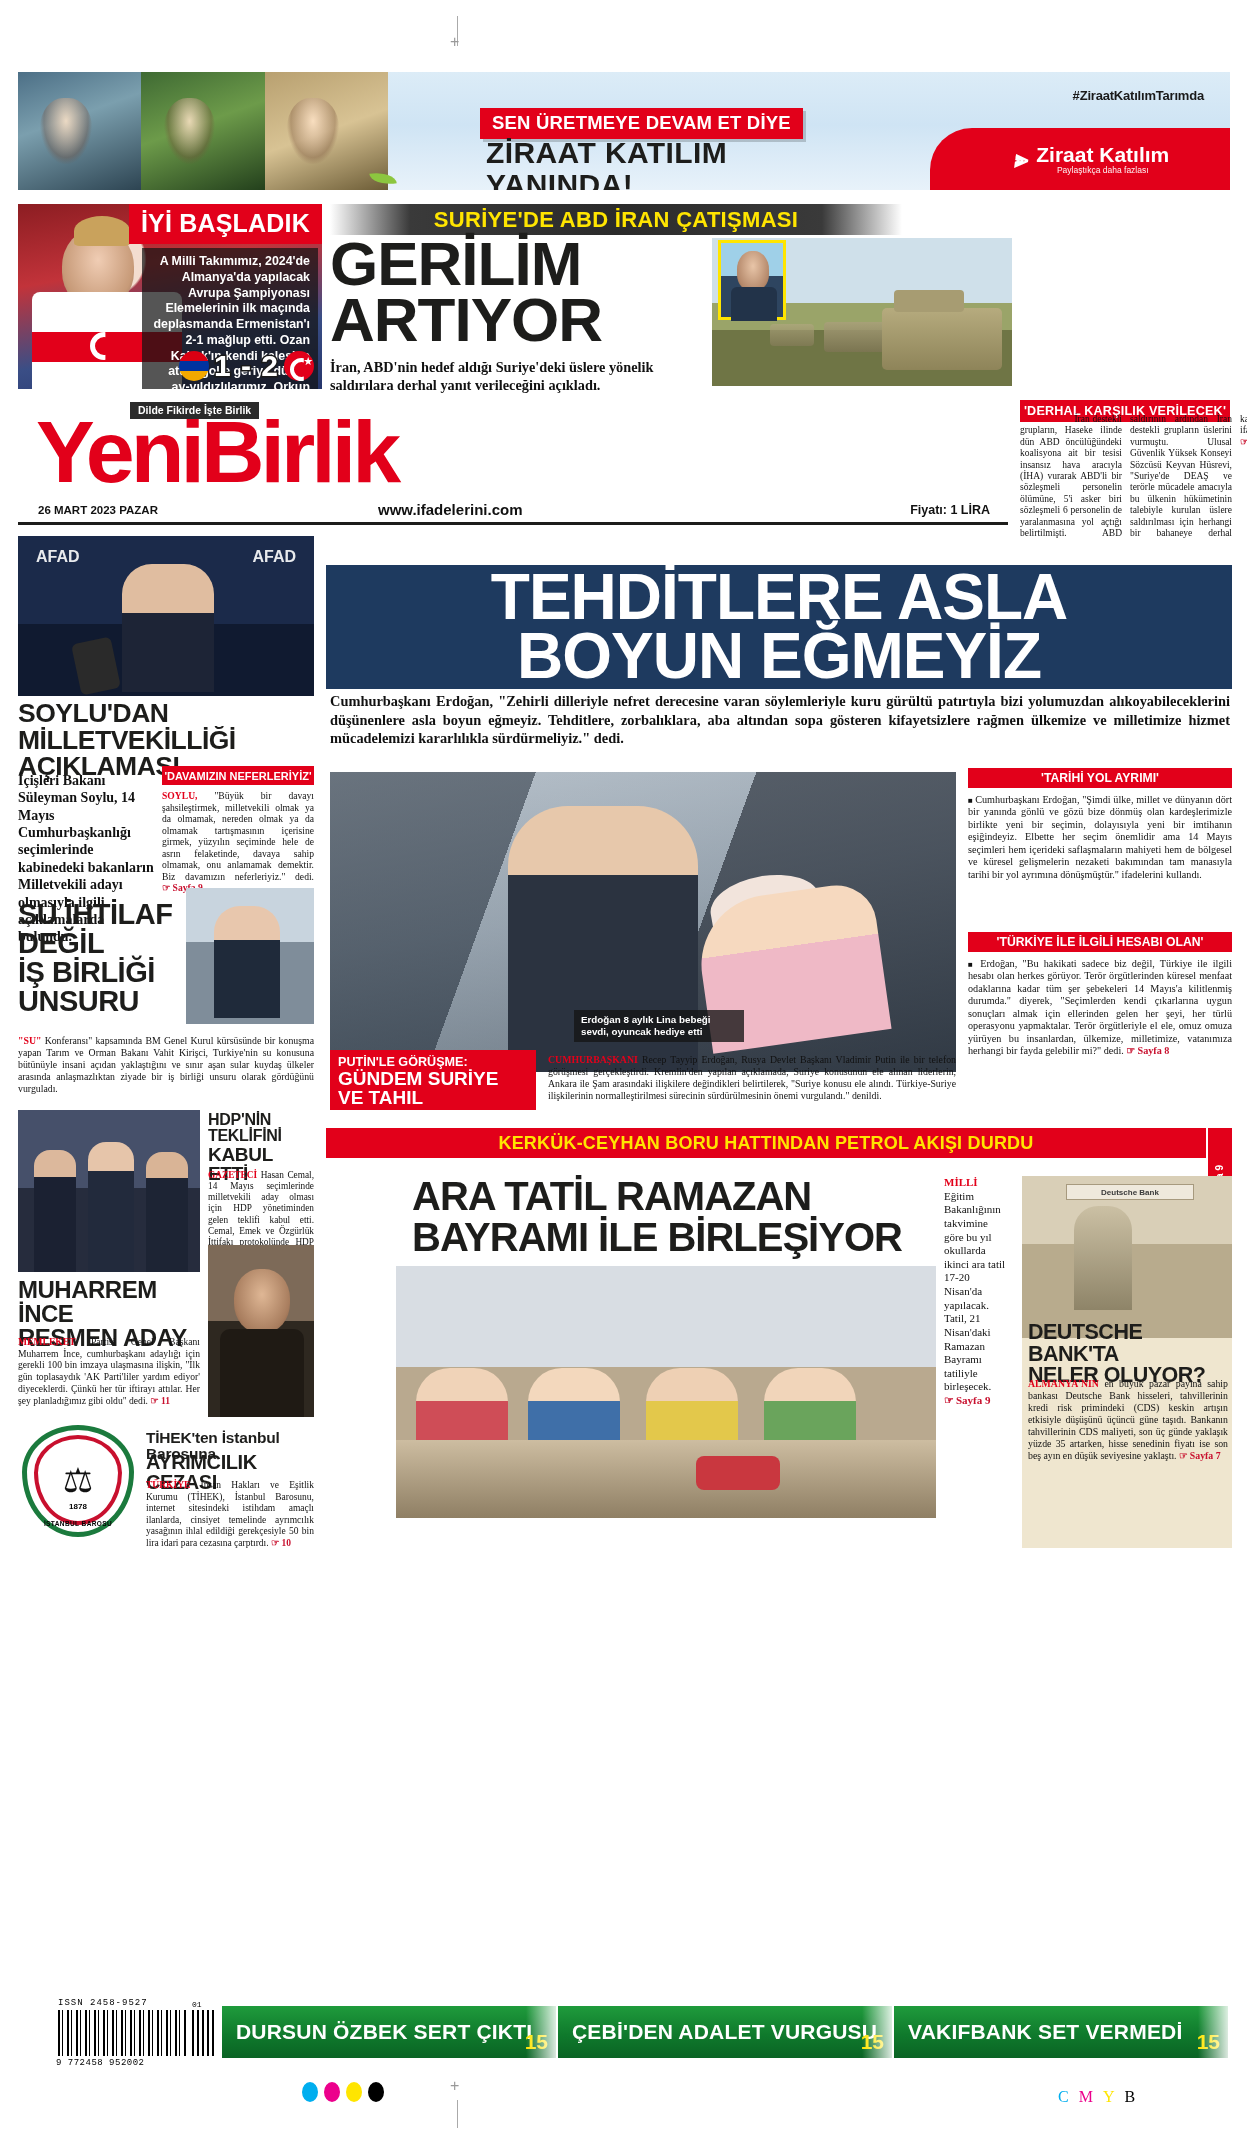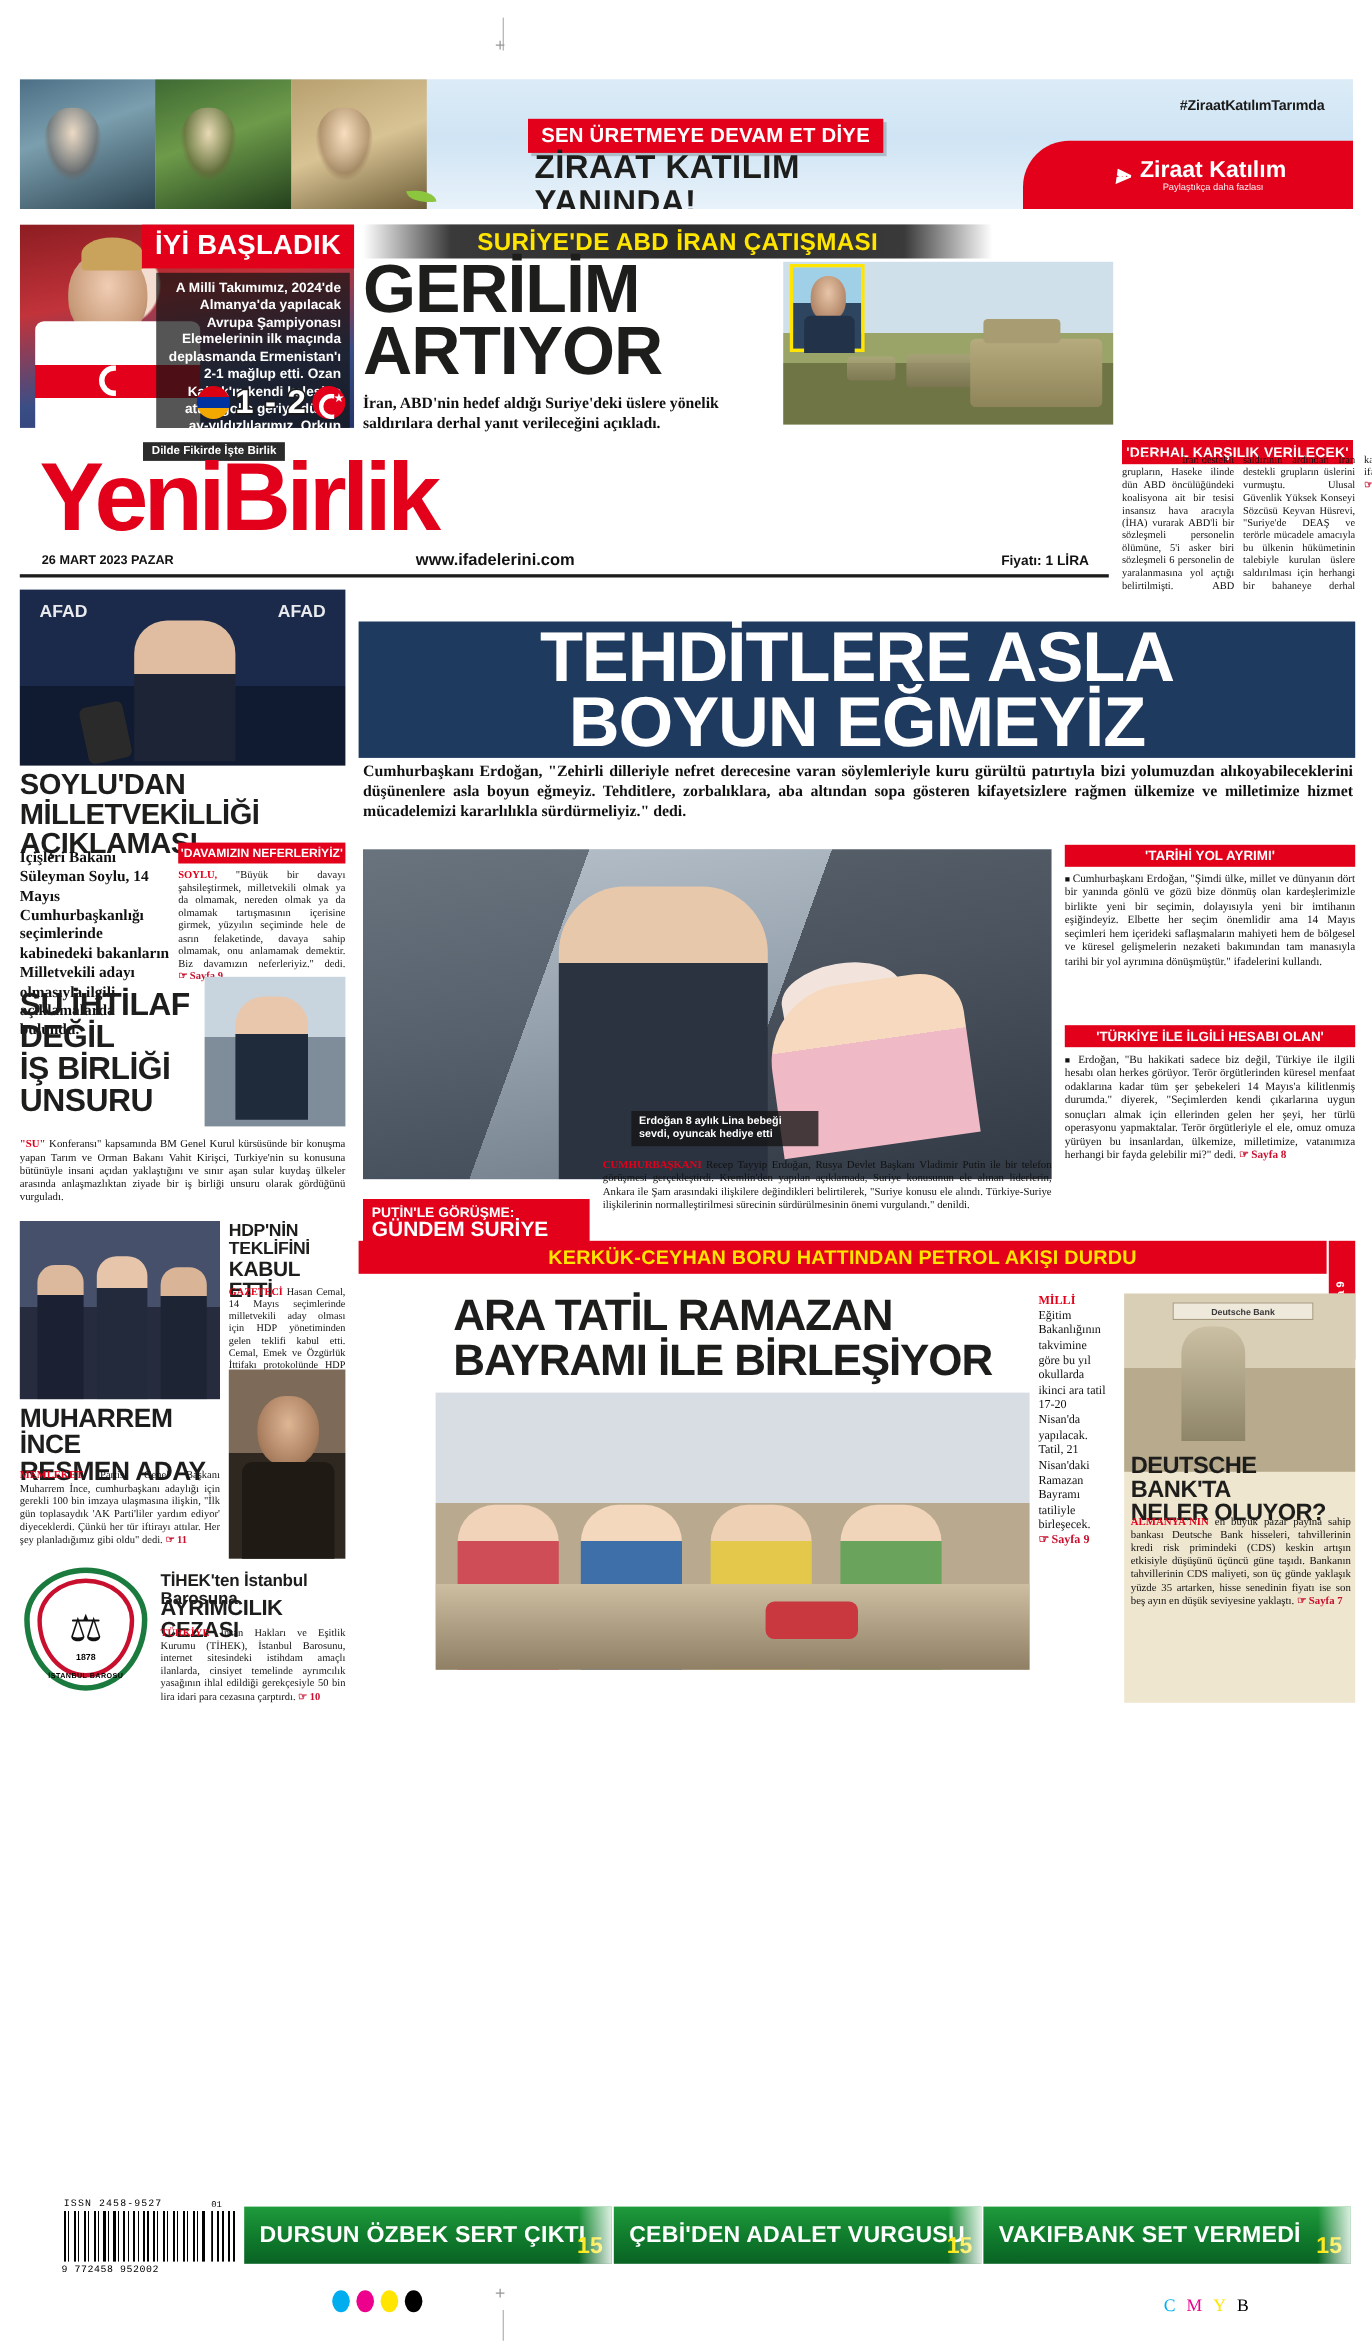--- a/index.html
+++ b/index.html
@@ -352,21 +352,21 @@
     position:absolute; left: 380px; top: 104px; width: 110px; height: 58px;
     background:#f2e4dc; border-radius: 50% 50% 30% 30%; transform: rotate(-10deg);
   }
   .erdogan-cap {
     position:absolute; left: 574px; top: 1010px; width: 170px;
     background: rgba(20,20,20,.78); color:#fff; padding: 4px 7px;
     font-size: 9.8px; line-height: 1.25; font-weight: 700;
   }
   .putin-box {
     position:absolute; left: 330px; top: 1050px; width: 206px; height: 60px;
-    background: #e2001a; color:#fff; padding: 5px 8px; margin-top: 40px;
+    background: #e2001a; color:#fff; padding: 5px 8px;
   }
   .putin-box .l1 { font-size: 12.6px; font-weight: 800; }
   .putin-box .l2 { font-size: 19px; font-weight: 800; line-height: 1.0; }
   .putin-body {
     position:absolute; left: 548px; top: 1054px; width: 408px;
     font-family: "Liberation Serif", serif; font-size: 9.8px; line-height: 1.22; color:#111; text-align:justify;
   }
   .putin-body .lead { color:#e2001a; font-weight:700; }
 
   

